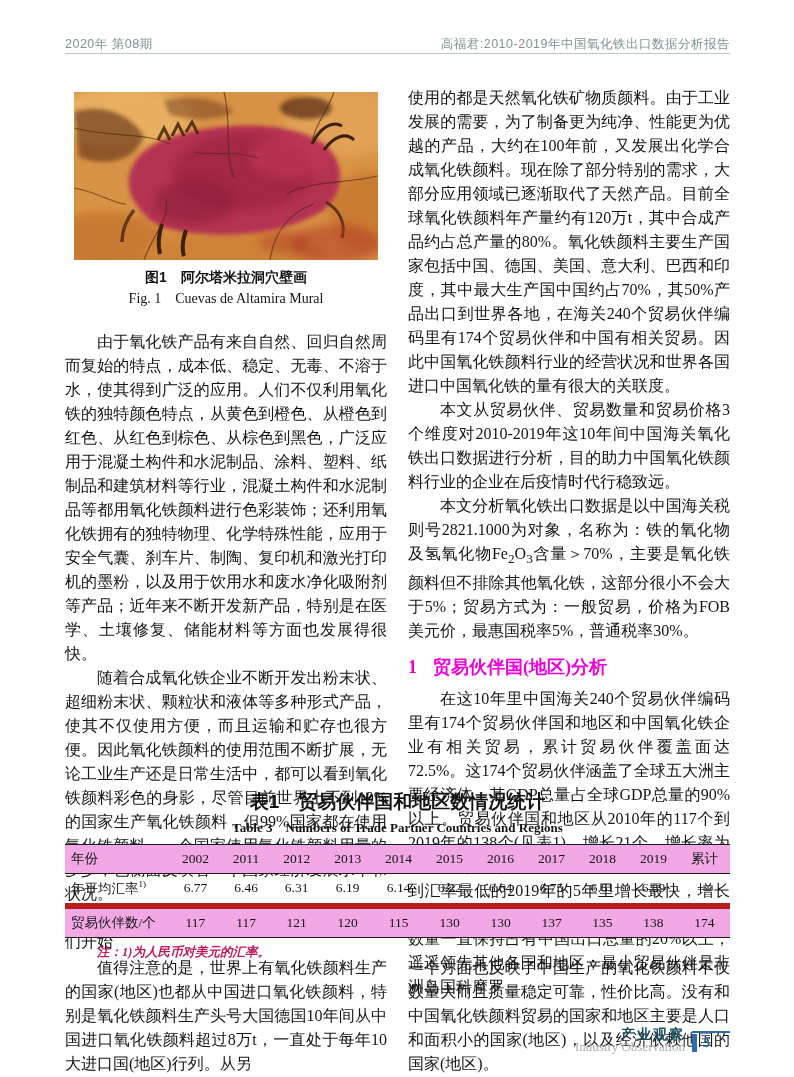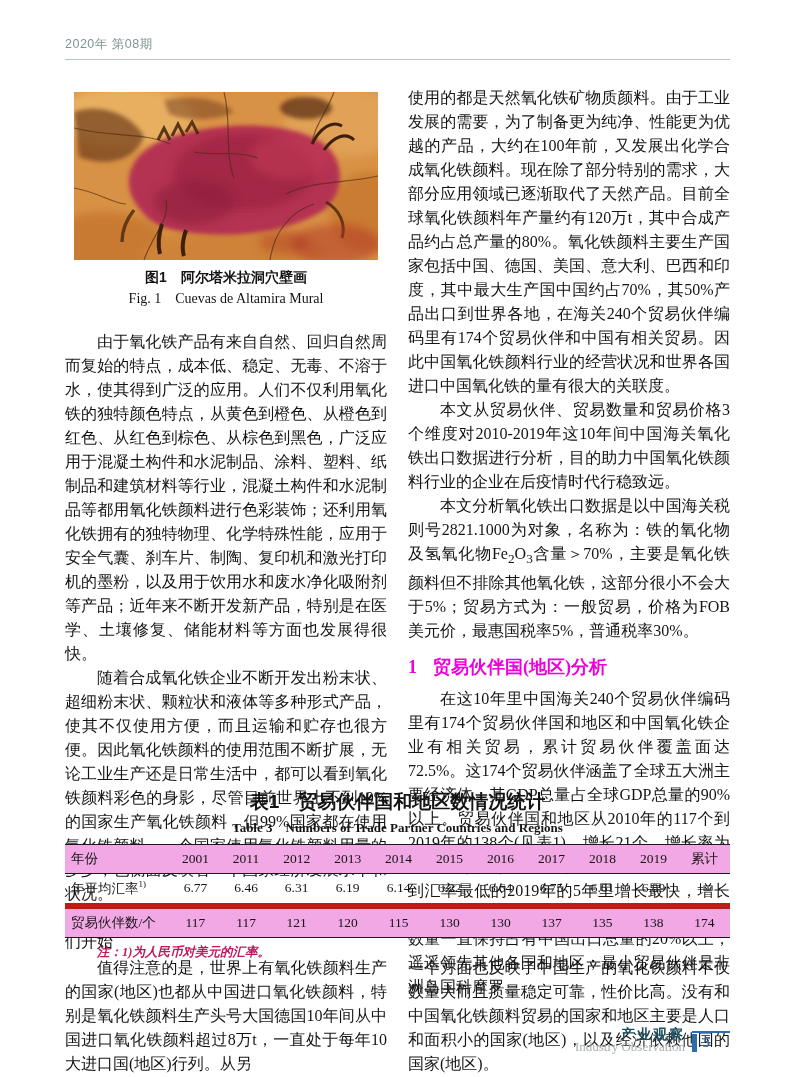--- a/index.html
+++ b/index.html
@@ -7,21 +7,21 @@
     width:794px;height:1077px;position:relative;background:#ffffff;
     font-family:"Liberation Serif","DejaVu Serif",serif;color:#141414;
     overflow:hidden;
   }
   
   .page-header{
     position:absolute;top:36px;left:65px;width:665px;
     display:flex;justify-content:space-between;align-items:flex-end;
     font-family:"Liberation Sans","DejaVu Sans",sans-serif;
     font-size:12.5px;color:#7e9492;letter-spacing:.5px;
-    padding-bottom:6px;border-bottom:1px solid #bcc7c5;
+    border-bottom:1px solid #bcc7c5;
   }
   
   .columns{position:absolute;top:86px;left:65px;width:665px;display:flex;gap:21px;}
   .col{width:322px;}
   p.body-p{font-size:16px;line-height:24px;text-align:justify;margin:0;}
   p.indent{text-indent:2em;}
   
   .figure{margin:6px 0 22px 0;text-align:center;}
   .fig-img{width:304px;height:168px;display:block;margin:0 auto;}
   .fig-cap-zh{font-family:"Liberation Sans","DejaVu Sans",sans-serif;font-weight:bold;
@@ -58,20 +58,21 @@
   .pageno{position:relative;width:38px;height:26px;border-top:2px solid #2e6dad;margin-top:4px;}
   .pn-bar{position:absolute;left:0;top:1px;width:5px;height:18px;background:#2e6dad;}
   .pn{position:absolute;left:11px;top:1px;font-style:italic;font-weight:bold;
     font-size:15px;color:#2e6dad;}
 </style>
 </head>
 <body>
 
 <div class="page-header">
   <span>2020年  第08期</span>
+  <span>高福君:2010-2019年中国氧化铁出口数据分析报告</span>
 </div>
 
 <div class="columns">
 
   <div class="col">
     <div class="figure">
       <svg class="fig-img" viewBox="0 0 304 168" preserveAspectRatio="none">
         <defs>
           <filter id="soft" x="-30%" y="-30%" width="160%" height="160%">
               <feGaussianBlur stdDeviation="5"></feGaussianBlur>
@@ -123,21 +124,21 @@
   </div>
 </div>
 
 <div class="table-block">
   <div class="tbl-title-zh">表1　贸易伙伴国和地区数情况统计</div>
   <div class="tbl-title-en">Table 3　Numbers of Trade Partner Countries and Regions</div>
   <table class="stat">
     <thead>
       <tr class="pink hdr">
         <th>年份</th>
-        <th>2001</th>
+        <th>2002</th>
         <th>2011</th>
         <th>2012</th>
         <th>2013</th>
         <th>2014</th>
         <th>2015</th>
         <th>2016</th>
         <th>2017</th>
         <th>2018</th>
         <th>2019</th>
         <th>累计</th>

